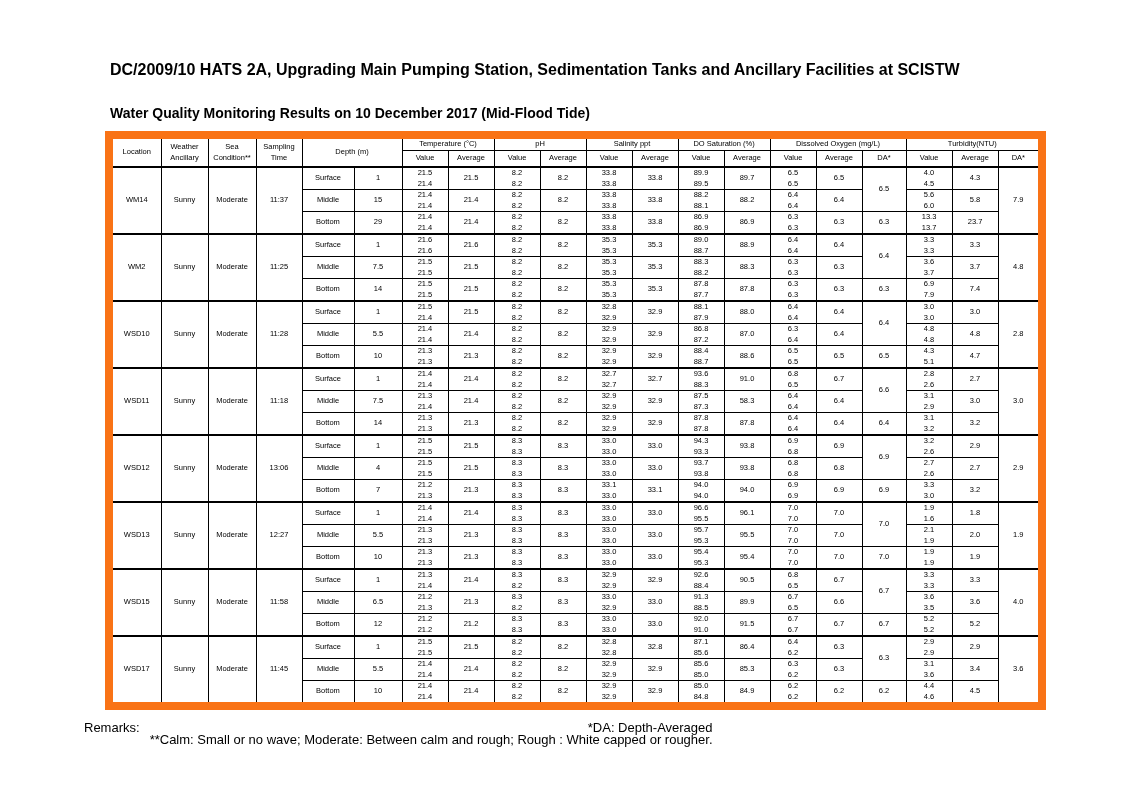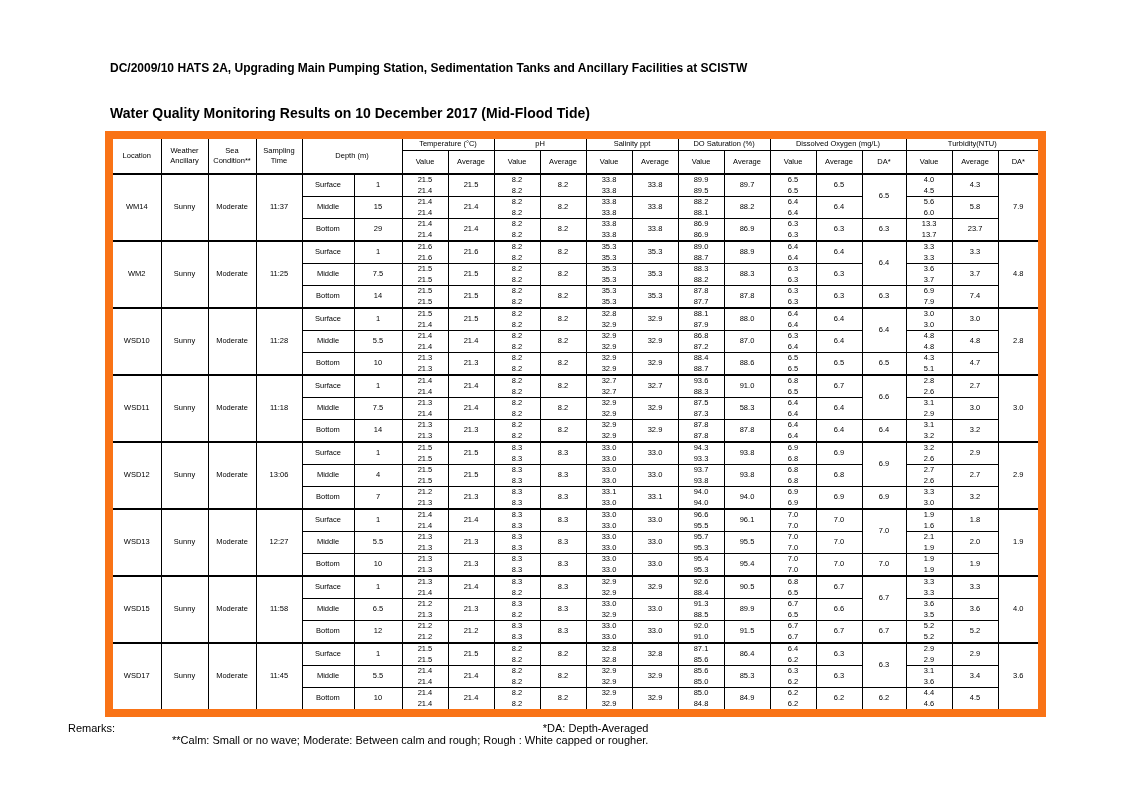--- a/index.html
+++ b/index.html
@@ -2,46 +2,45 @@
 <html><head>
 <meta charset="utf-8">
 <style>
   html,body { margin:0; padding:0; }
   body {
     width:1123px; height:794px; background:#ffffff; color:#000;
     font-family:"Liberation Sans", sans-serif; position:relative; overflow:hidden;
   }
   .doc-title {
     position:absolute; left:110px; top:61px;
-    font-size:12px; font-weight:bold; white-space:nowrap;
+    font-size:16px; font-weight:bold; white-space:nowrap;
   }
   .doc-subtitle {
     position:absolute; left:110px; top:105px;
     font-size:14px; font-weight:bold; white-space:nowrap;
   }
   .table-wrap { position:absolute; left:105px; top:131px; }
   table.monitor {
     border-collapse:collapse; table-layout:fixed; width:928px;
     border:8px solid #f97316;
   }
   table.monitor th, table.monitor td {
     border:1px solid #000; padding:0 1px; font-size:7.5px; font-weight:normal;
     text-align:center; vertical-align:middle; overflow:hidden; line-height:10.5px;
   }
   thead tr.h1 { height:15px; }
-  thead tr.h2 { height:24px; }
+  thead tr.h2 { height:17px; }
   thead th { white-space:pre-line; }
   thead tr.h2 th { border-bottom:2px solid #000; }
   tbody tr { height:22px; }
   tbody tr.block-start td { border-top:2px solid #000; }
   td.vals div { line-height:10.5px; }
   .remarks {
-    position:absolute; left:68px; top:722px; font-size:11px; line-height:12px;
+    position:absolute; left:84px; top:722px; font-size:13px; line-height:12px;
     display:flex;
-    gap:47px;
   }
   .remarks .remarks-label { margin-right:10px; }
   .remarks .remark-lines div { white-space:nowrap;text-align:right; }
 </style>
 </head>
 <body>
 
 <div class="doc-title">DC/2009/10 HATS 2A, Upgrading Main Pumping Station, Sedimentation Tanks and Ancillary Facilities at SCISTW</div>
 <div class="doc-subtitle">Water Quality Monitoring Results on 10 December 2017 (Mid-Flood Tide)</div>
 

